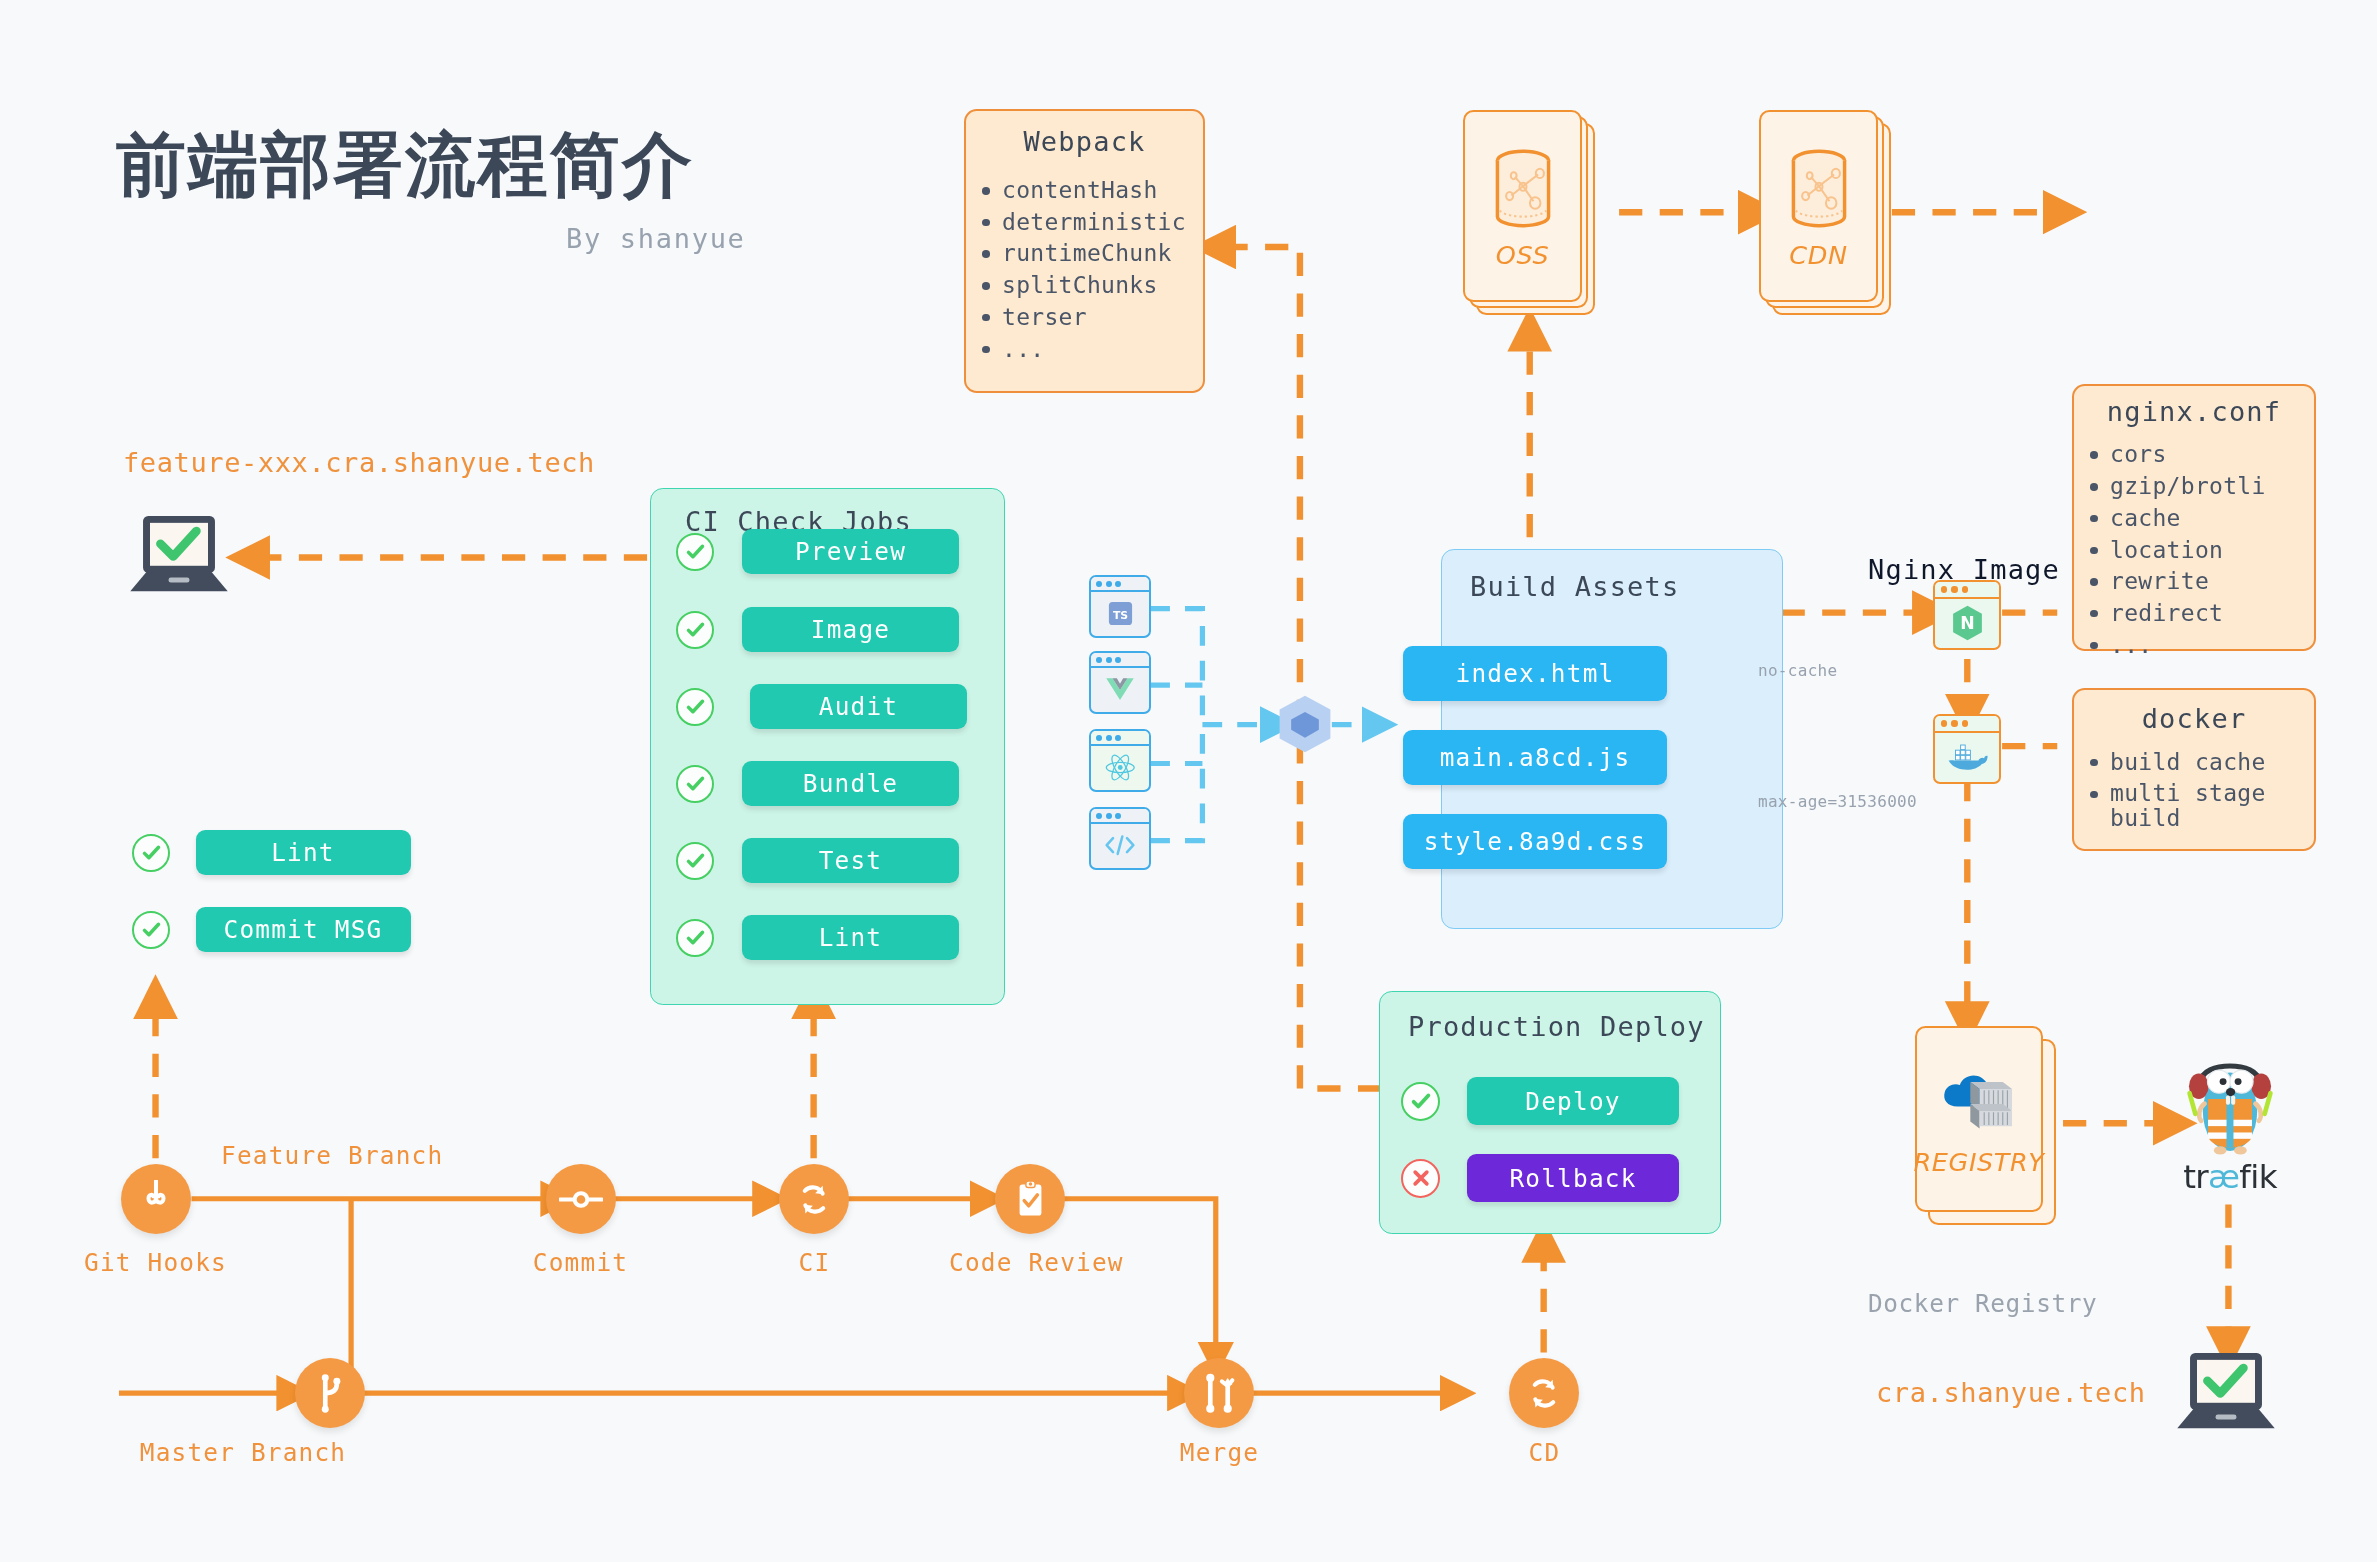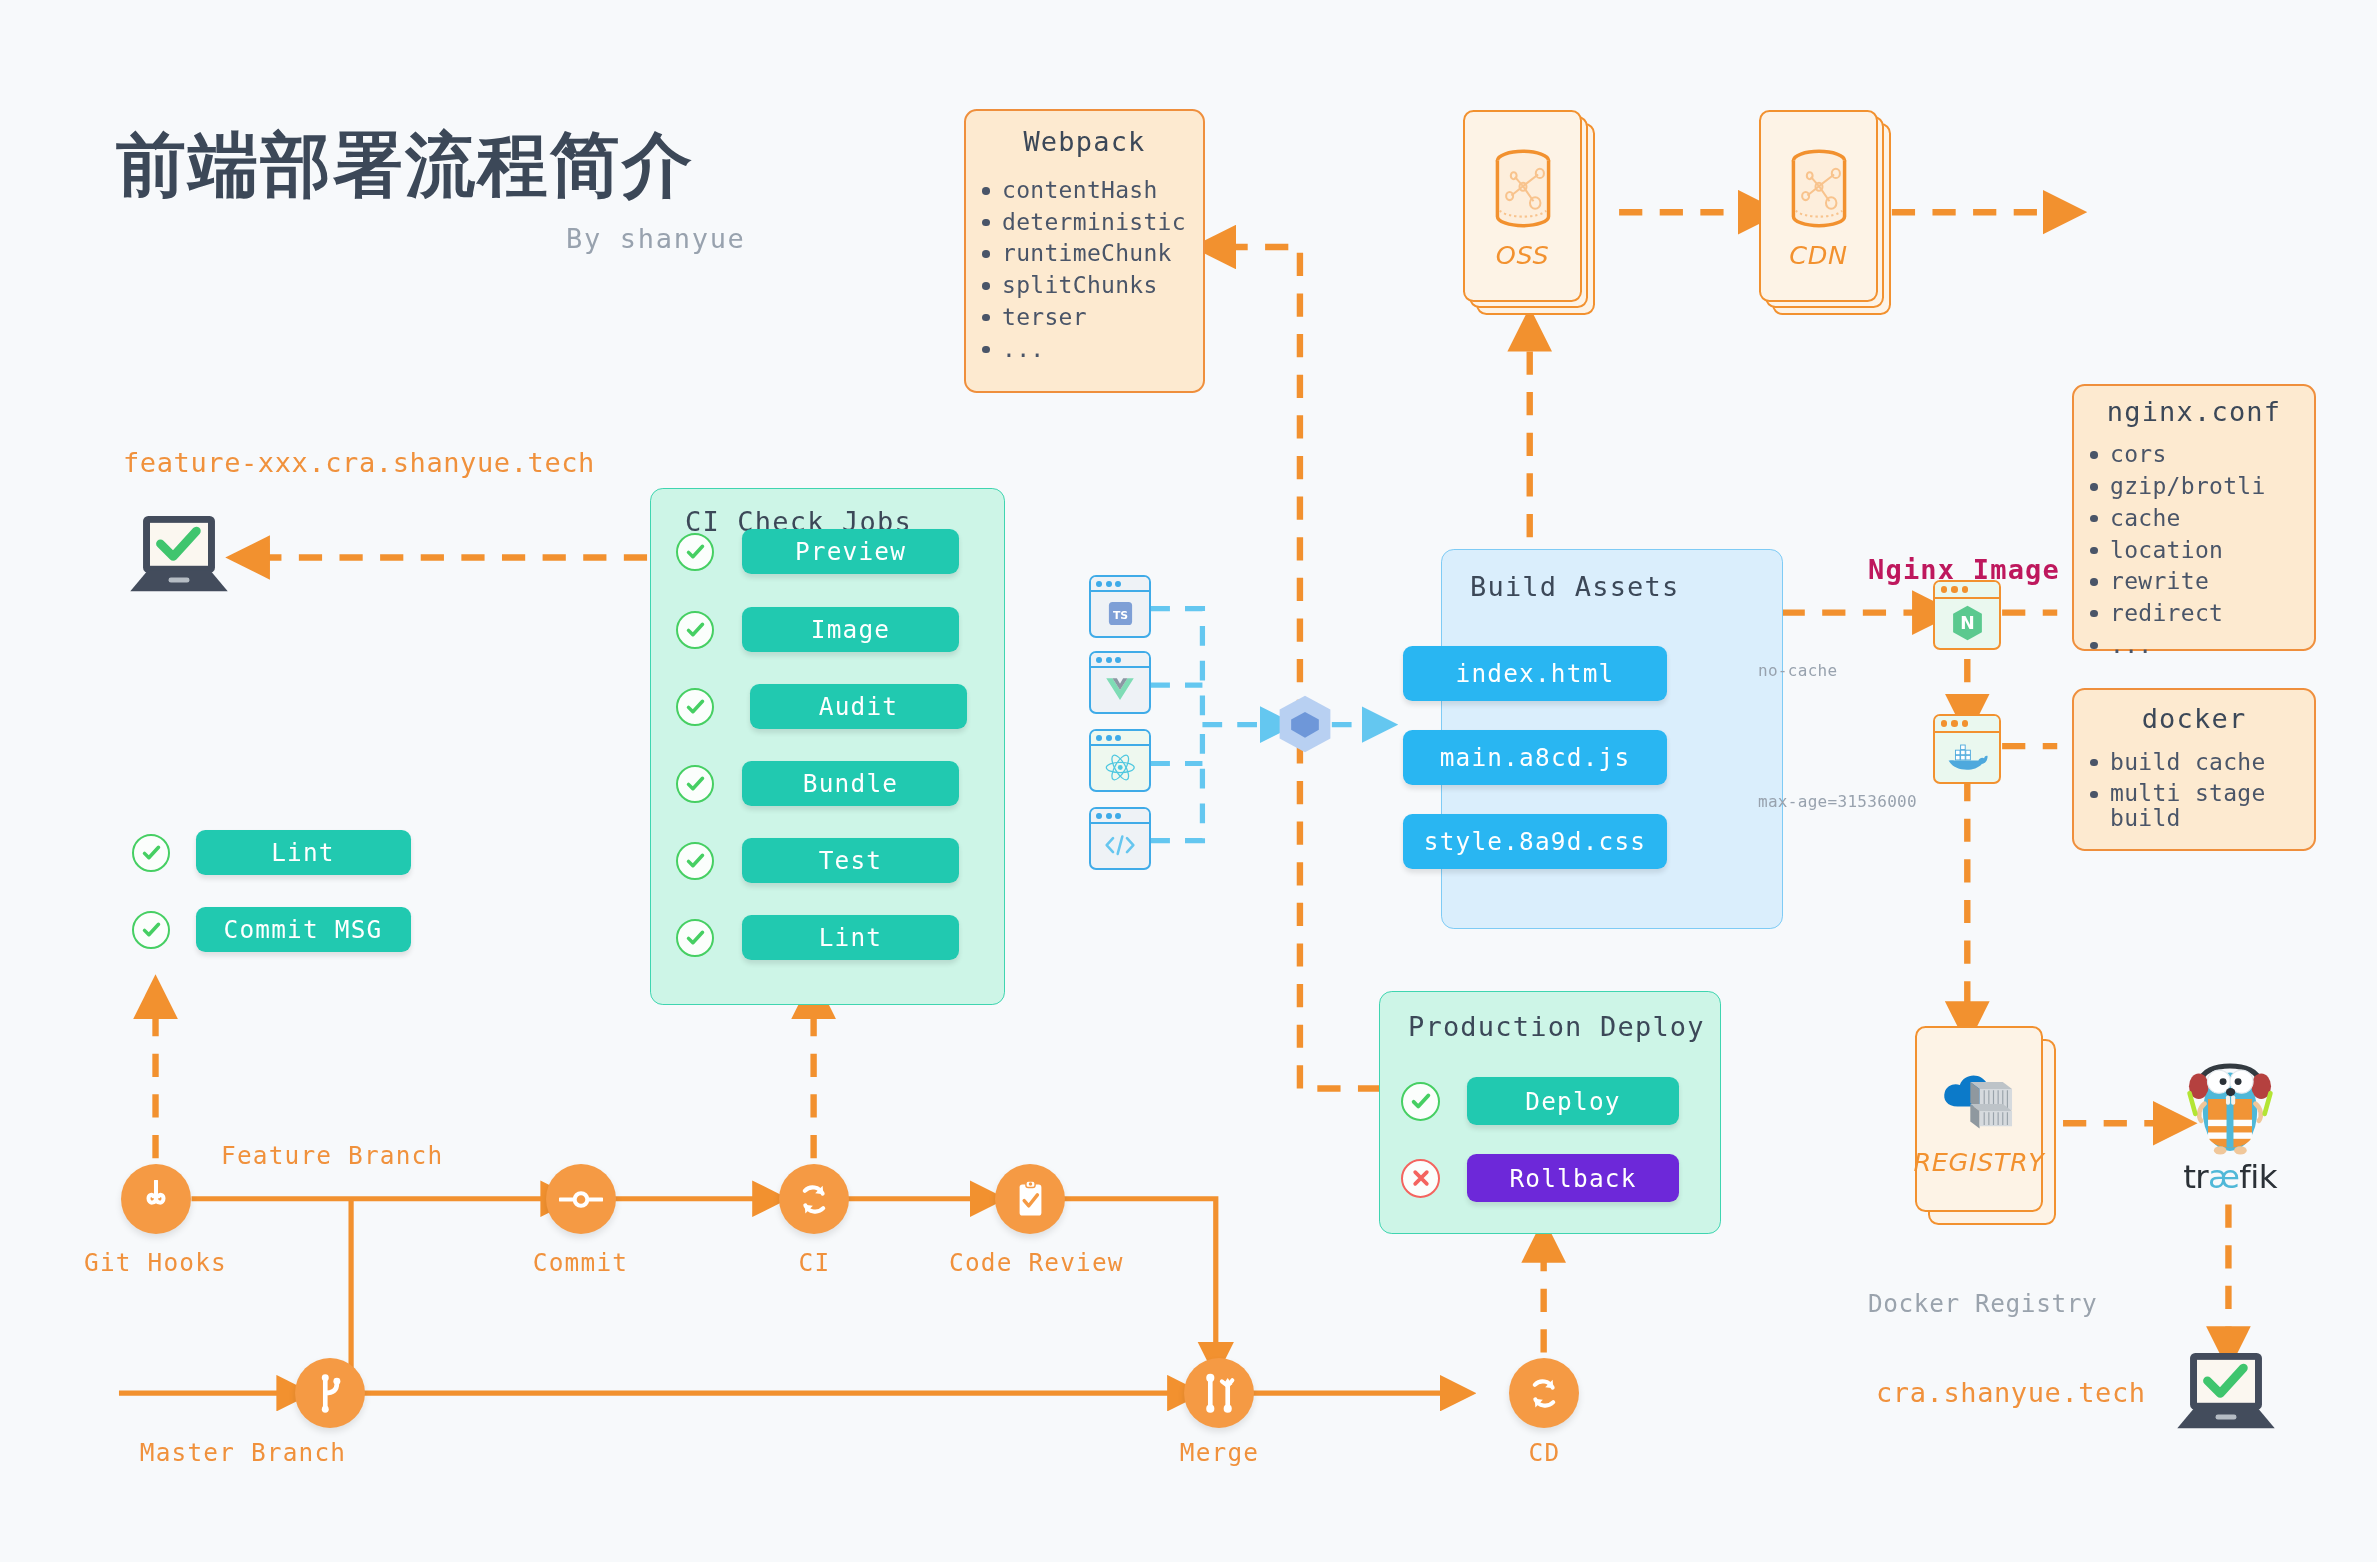--- a/index.html
+++ b/index.html
@@ -80,21 +80,21 @@
   .edge-label{
     position:absolute;font-size:24.4px;color:#f0913c;letter-spacing:1.2px;white-space:nowrap;
   }
   .url-label{
     position:absolute;font-size:27px;color:#f0913c;letter-spacing:0.6px;white-space:nowrap;
   }
   .grey-label{
     position:absolute;font-size:24.4px;color:#9aa3ad;letter-spacing:0.6px;white-space:nowrap;
   }
   .dark-label{
-    position:absolute;font-size:27px;color:#be185d;letter-spacing:1.2px;white-space:nowrap;font-weight:bold;
+    position:absolute;font-size:27px;color:#0f172a;letter-spacing:1.2px;white-space:nowrap;
   }
   .cache-label{
     position:absolute;font-size:16px;color:#98a2ae;letter-spacing:0.3px;white-space:nowrap;
   }
 
   
   .stack{position:absolute;}
   .stack .sheet{
     position:absolute;box-sizing:border-box;
     background:#fdf3e6;border:2.9px solid #f2912f;border-radius:10.4px;

